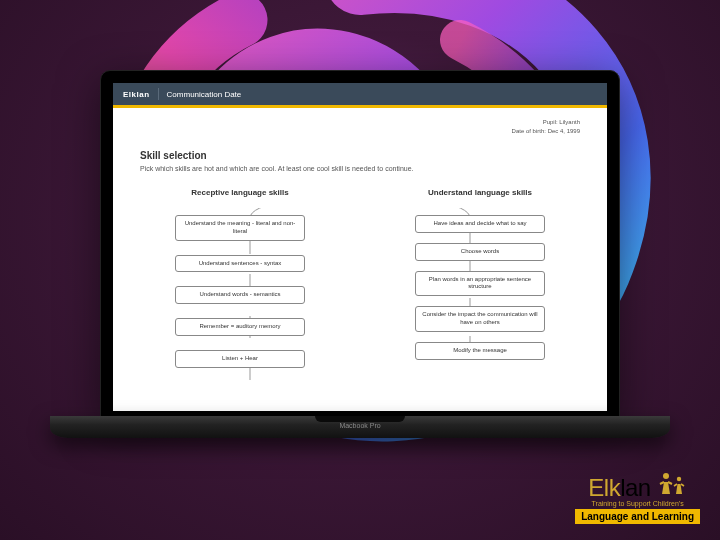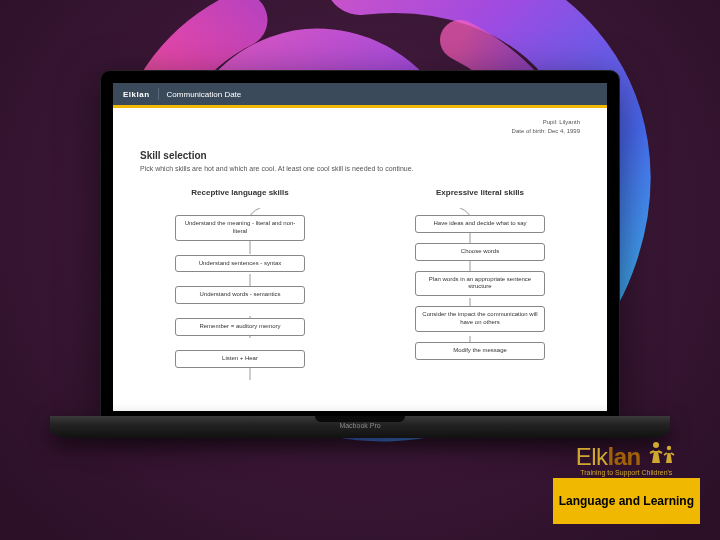--- a/index.html
+++ b/index.html
@@ -66,24 +66,24 @@
   text-align: center; font-size: 6px; line-height: 1.3;
   background: #fff; position: relative; z-index: 1;
 }
 .receptive .skill-box { margin-bottom: 14px; }
 .flow-svg { position: absolute; top: 20px; left: 0; width: 100%; height: 260px; z-index: 0; pointer-events: none; }
 .elklan-logo {
   position: absolute; right: 20px; bottom: 16px; z-index: 3;
   text-align: center; color: #c49a2a;
 }
 .elklan-logo .brand { font-size: 24px; font-weight: normal; color: #d0a830; letter-spacing: -0.5px; }
-.elklan-logo .brand b { font-weight: bold; color: #a16207; }
+.elklan-logo .brand b { font-weight: normal; color: #000000; }
 .elklan-logo .figs { display:inline-block; vertical-align: baseline; margin-left: 2px; }
 .elklan-logo .tagline { font-size: 7px; color: #d0a830; margin-top: -2px; }
-.elklan-logo .bar { background: #f0b800; color: #000; font-size: 12px; padding: 16px 6px; margin-top: 2px; font-weight: bold; }
+.elklan-logo .bar { background: #f0b800; color: #000; font-size: 10px; padding: 2px 6px; margin-top: 2px; font-weight: bold; }
 </style>
 </head>
 <body>
 
 <svg class="swirl" viewBox="0 0 640 560">
   <defs>
     <linearGradient id="g1" x1="0" y1="0" x2="1" y2="1">
       <stop offset="0%" stop-color="#ff5fbf"></stop>
       <stop offset="40%" stop-color="#a84ff0"></stop>
       <stop offset="70%" stop-color="#4a6fff"></stop>
@@ -138,21 +138,21 @@
           <div class="col receptive">
             <div class="col-title">Receptive language skills</div>
             <div class="skill-box">Understand the meaning - literal and non-literal</div>
             <div class="skill-box">Understand sentences - syntax</div>
             <div class="skill-box">Understand words - semantics</div>
             <div class="skill-box">Remember = auditory memory</div>
             <div class="skill-box">Listen + Hear</div>
           </div>
 
           <div class="col expressive">
-            <div class="col-title">Expressive literal skills</div>
+            <div class="col-title">Understand language skills</div>
             <div class="skill-box">Have ideas and decide what to say</div>
             <div class="skill-box">Choose words</div>
             <div class="skill-box">Plan words in an appropriate sentence structure</div>
             <div class="skill-box">Consider the impact the communication will have on others</div>
             <div class="skill-box">Modify the message</div>
           </div>
         </div>
       </div>
 
     </div>

